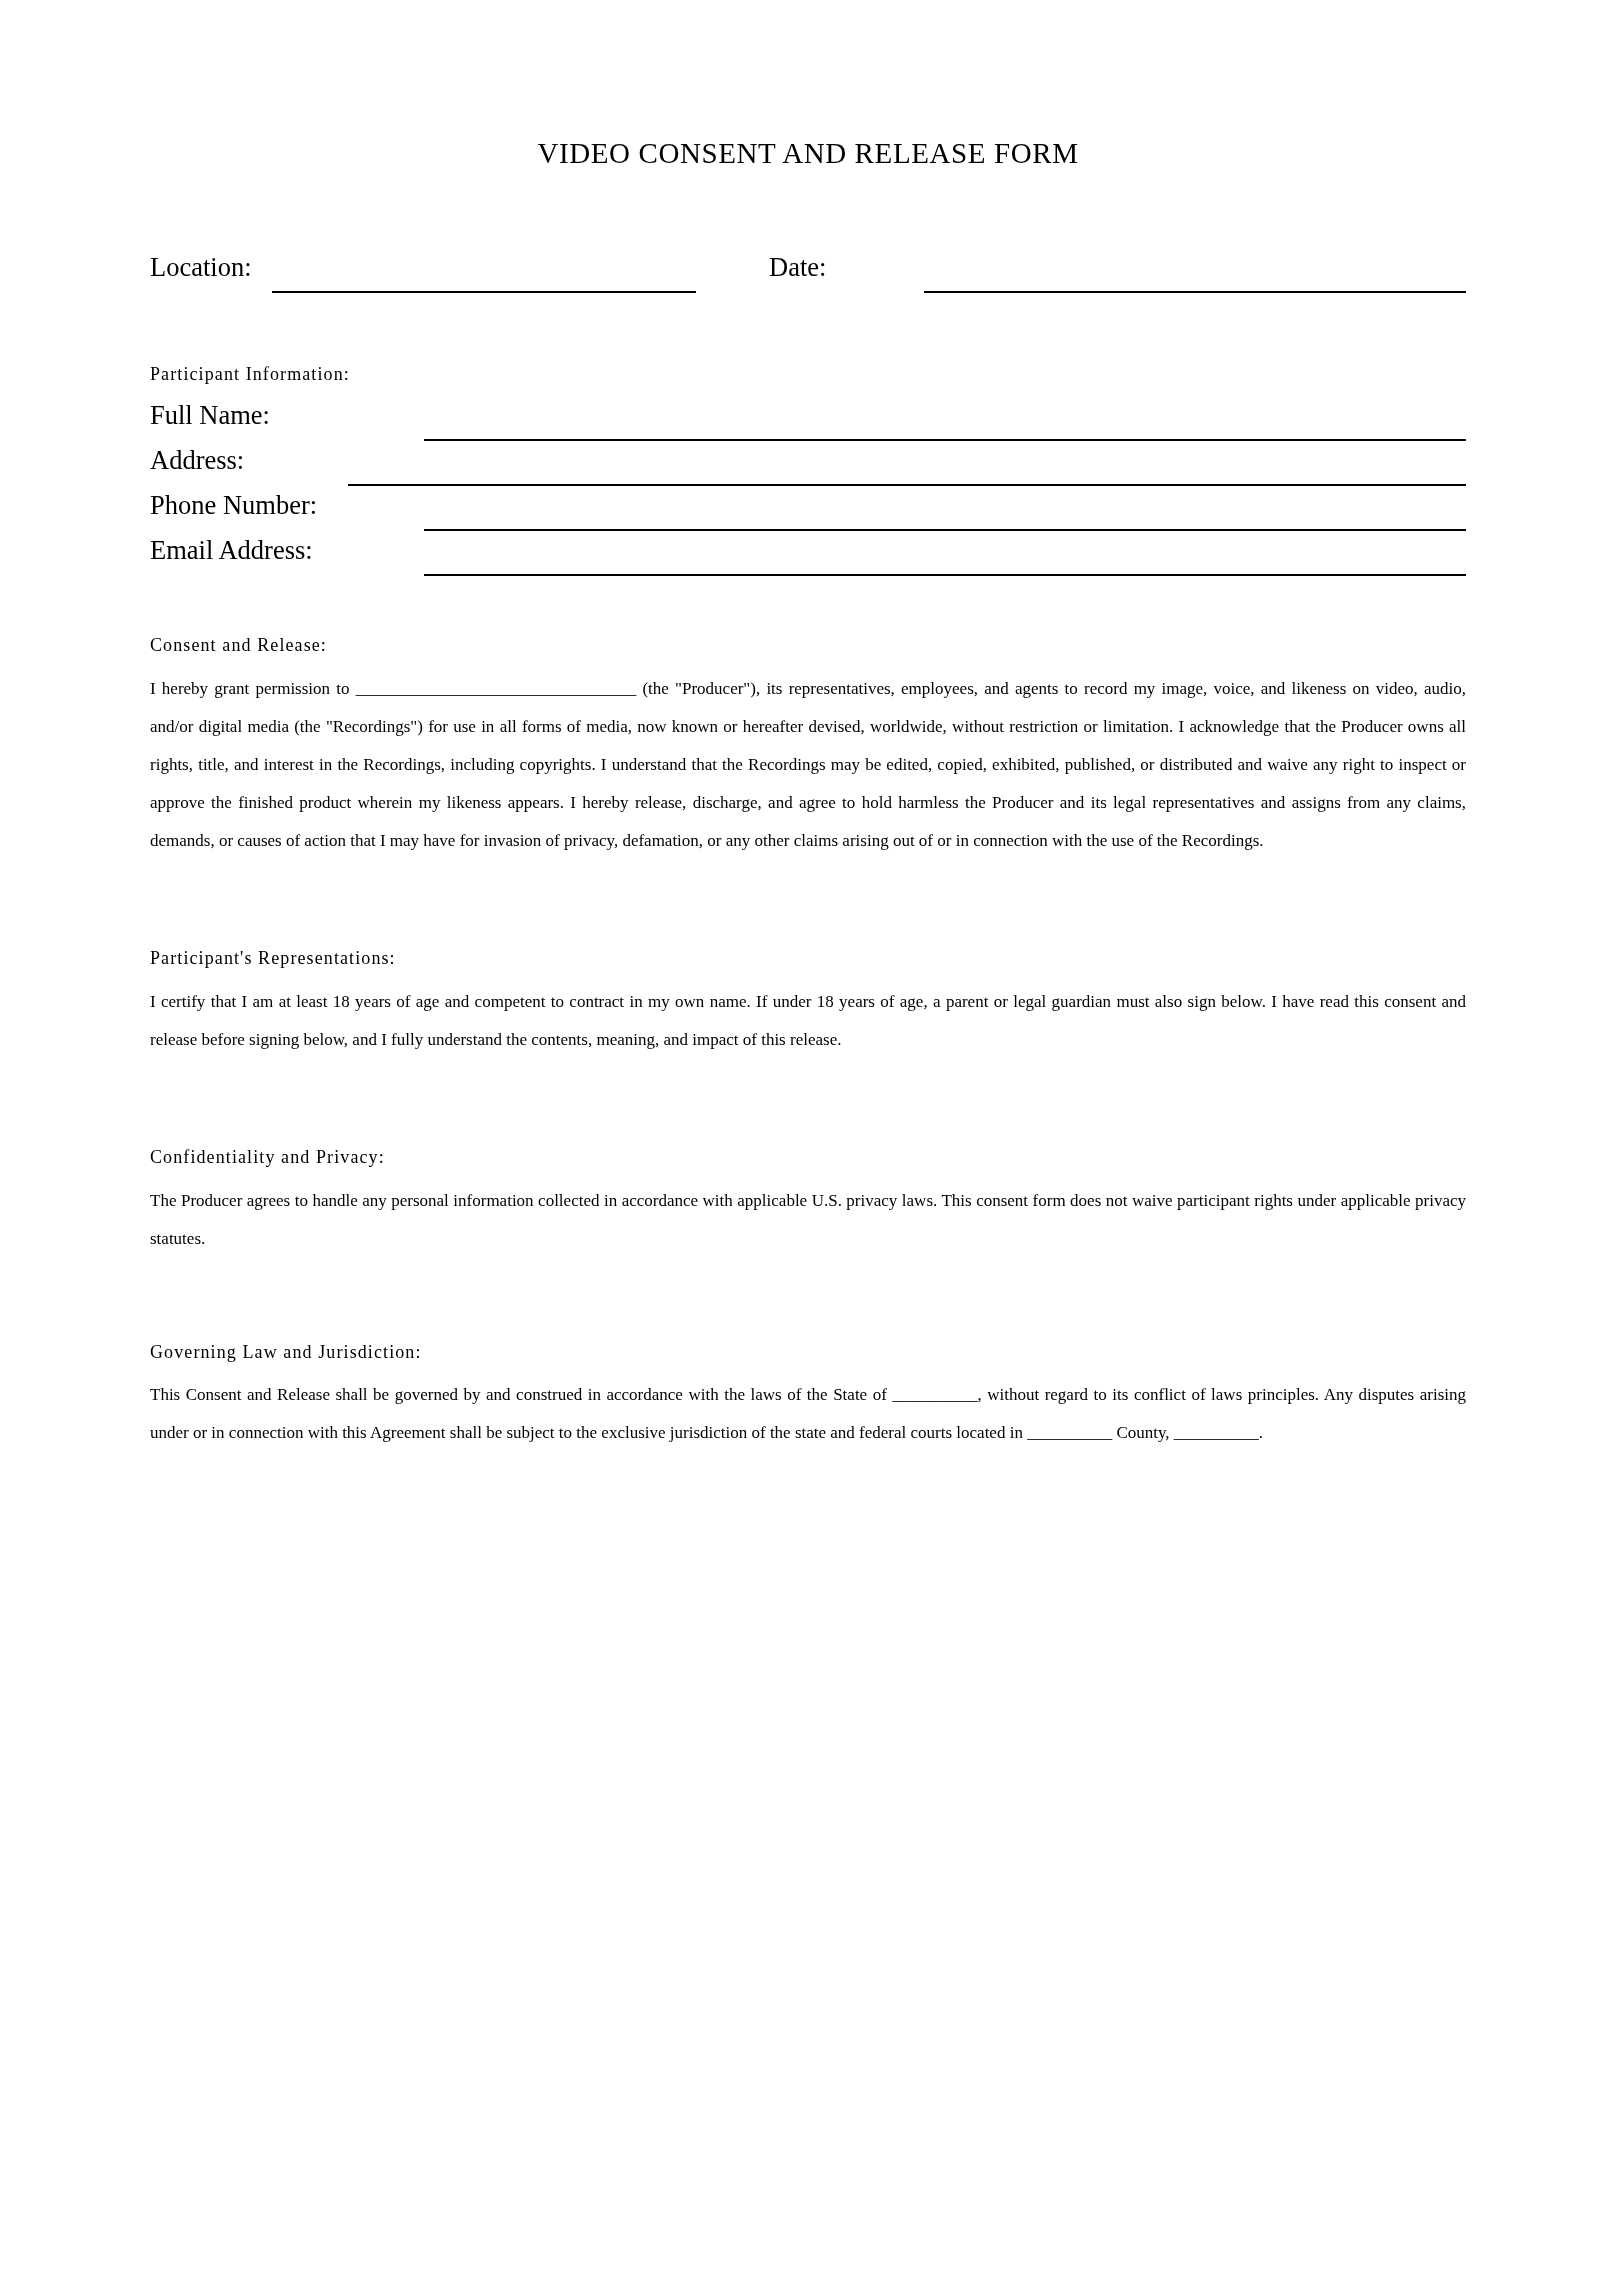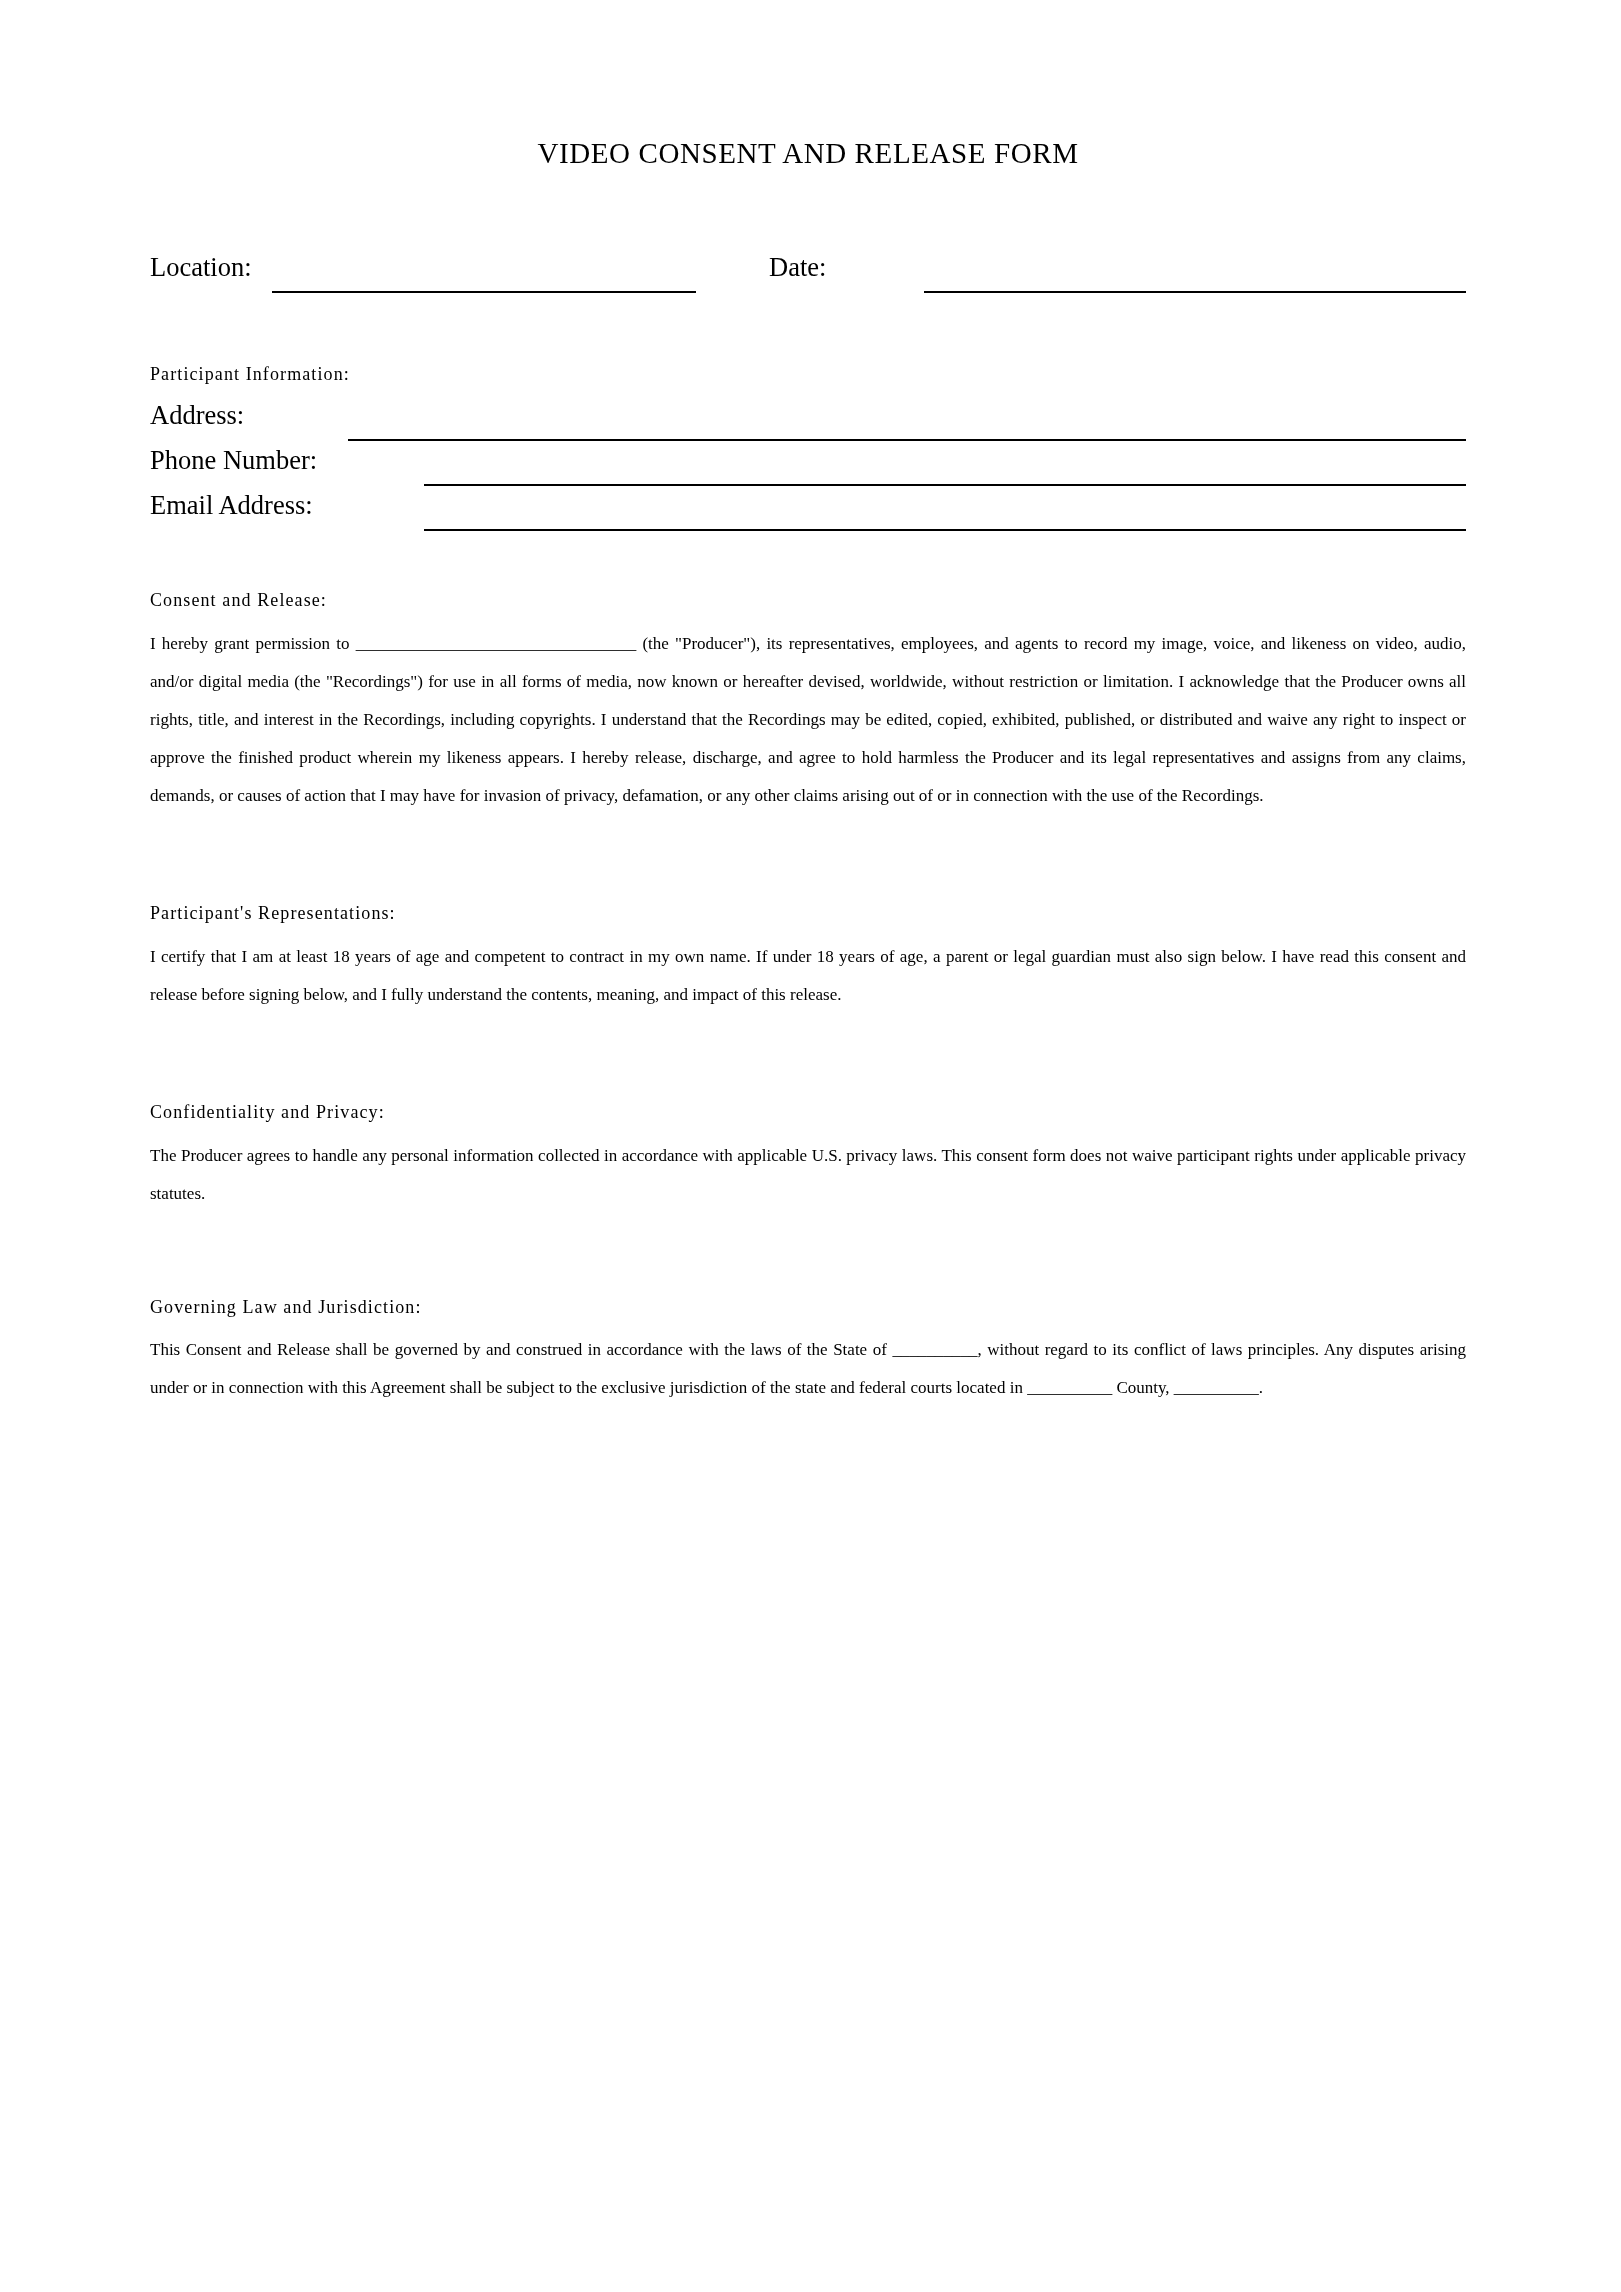--- a/index.html
+++ b/index.html
@@ -137,20 +137,24 @@
       <span class="loc-label">Location:</span>
       <span class="loc-rule"></span>
       <span class="date-label">Date:</span>
       <span class="date-rule"></span>
     </div>
 
     <div class="section-head" id="participant-info-heading">Participant Information:</div>
 
     <div class="field-list">
       <div class="field-row">
+        <span class="field-label">Full Name:</span>
+        <span class="field-rule indent-wide"></span>
+      </div>
+      <div class="field-row">
         <span class="field-label">Address:</span>
         <span class="field-rule indent-narrow"></span>
       </div>
       <div class="field-row">
         <span class="field-label">Phone Number:</span>
         <span class="field-rule indent-wide"></span>
       </div>
       <div class="field-row">
         <span class="field-label">Email Address:</span>
         <span class="field-rule indent-wide"></span>

